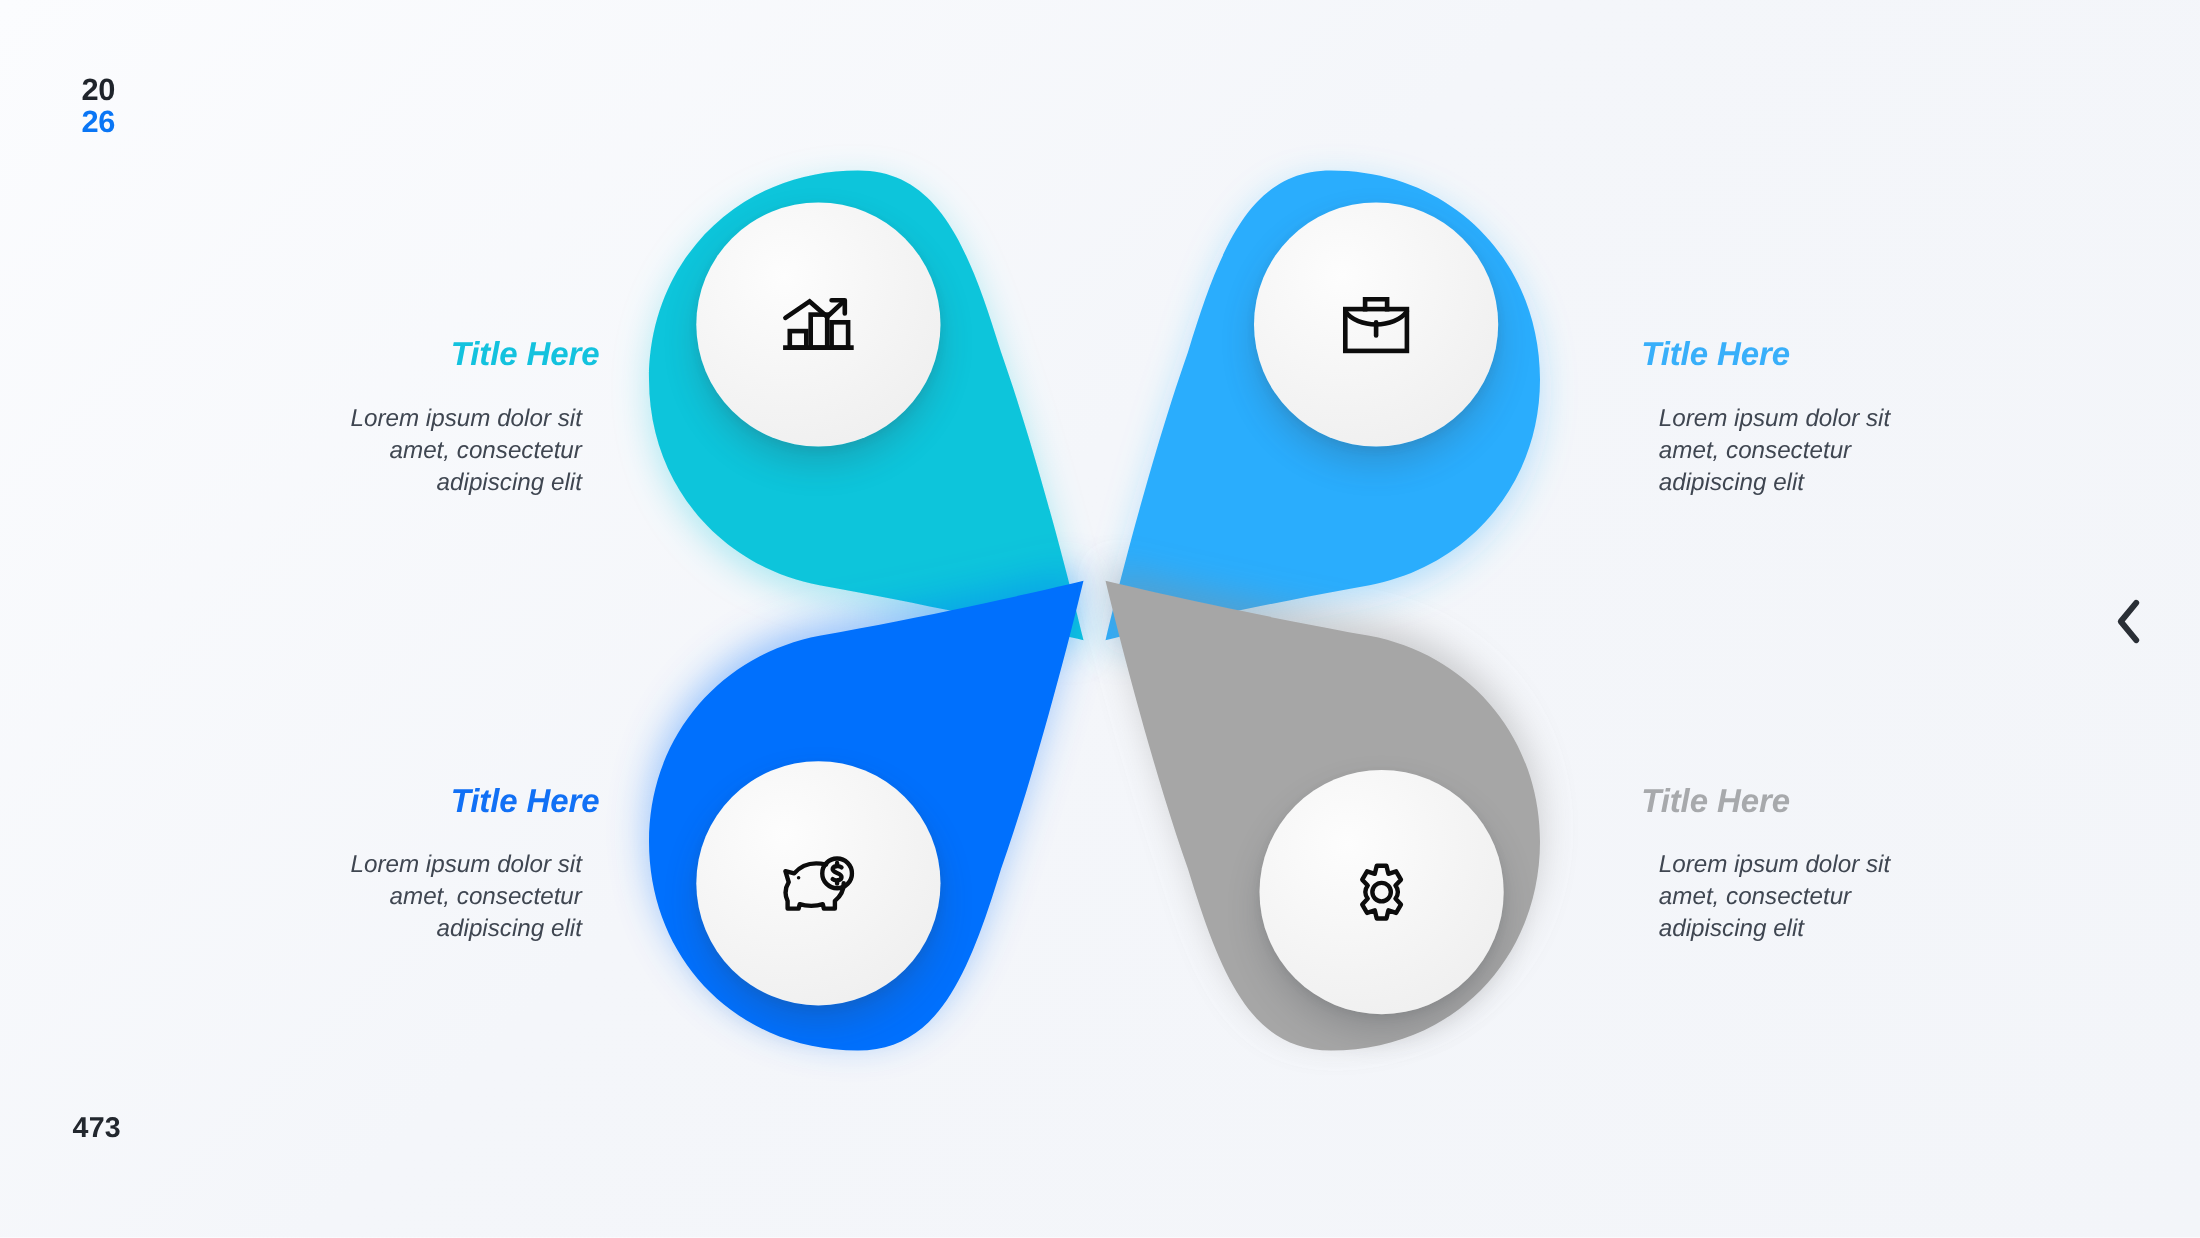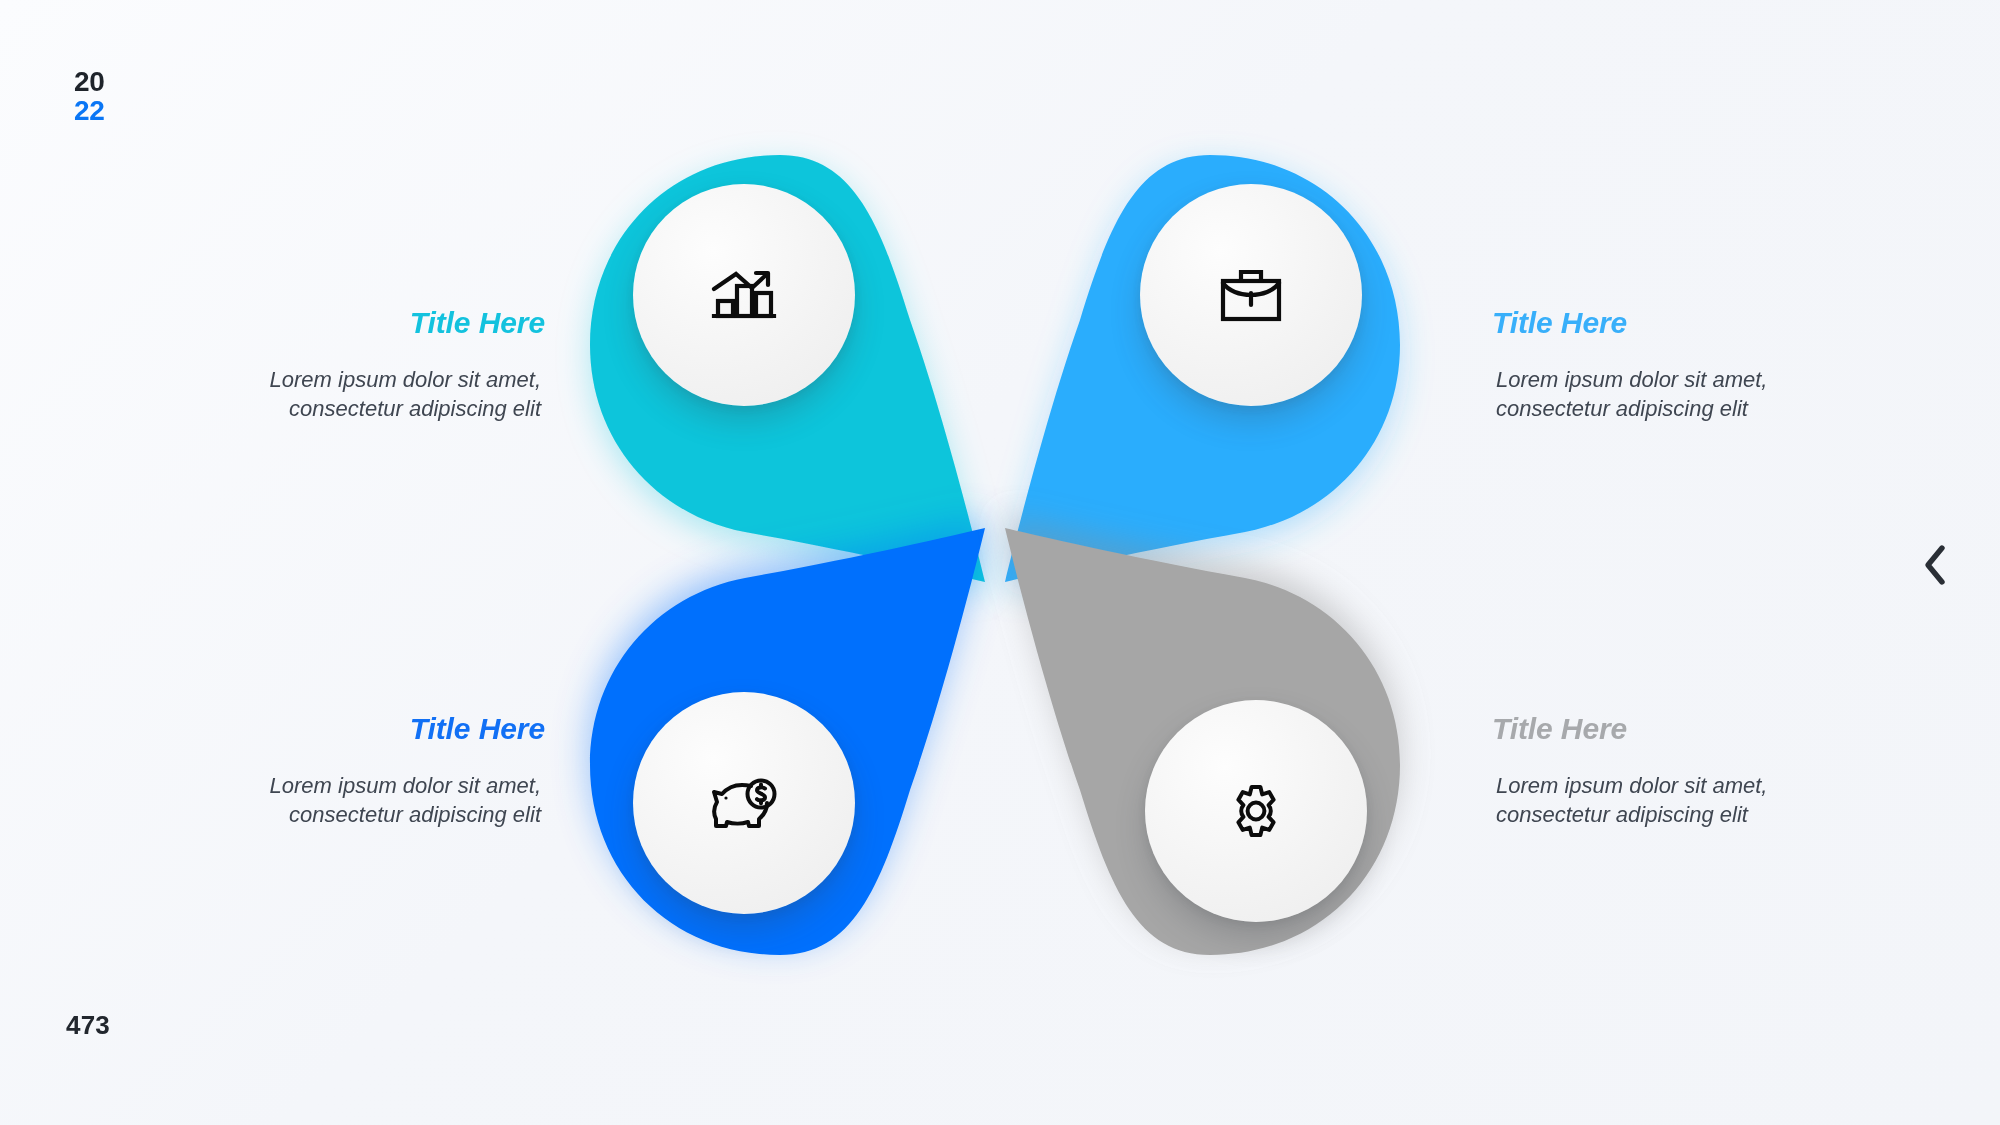--- a/index.html
+++ b/index.html
@@ -92,36 +92,36 @@
     font-size: 30px;
     font-weight: bold;
     letter-spacing: -0.1px;
     margin: 0 0 26px 0;
   }
   .block-body {
     font-size: 22px;
     line-height: 1.31;
     color: #3F4651;
     font-weight: 300;
-    margin: 4px;
+    margin: 16px;
   }
 
   .tb-tl { left: 245px; top: 306px; }
   .tb-tr { left: 1492px; top: 306px; }
   .tb-bl { left: 245px; top: 712px; }
   .tb-br { left: 1492px; top: 712px; }
 </style>
 </head>
 <body>
 
 <div class="slide">
 
   <div class="year">
     <span class="year-top">20</span>
-    <span class="year-bottom">22</span>
+    <span class="year-bottom">26</span>
   </div>
 
   <div class="page-number">473</div>
 
   <div class="nav-chevron">
     <span>
       <svg width="30" height="44" viewBox="0 0 30 44" fill="none">
         <path d="M22 5 L8 22 L22 39" stroke="#2A2F36" stroke-width="5.4" stroke-linecap="round" stroke-linejoin="round"></path>
       </svg>
     </span>

